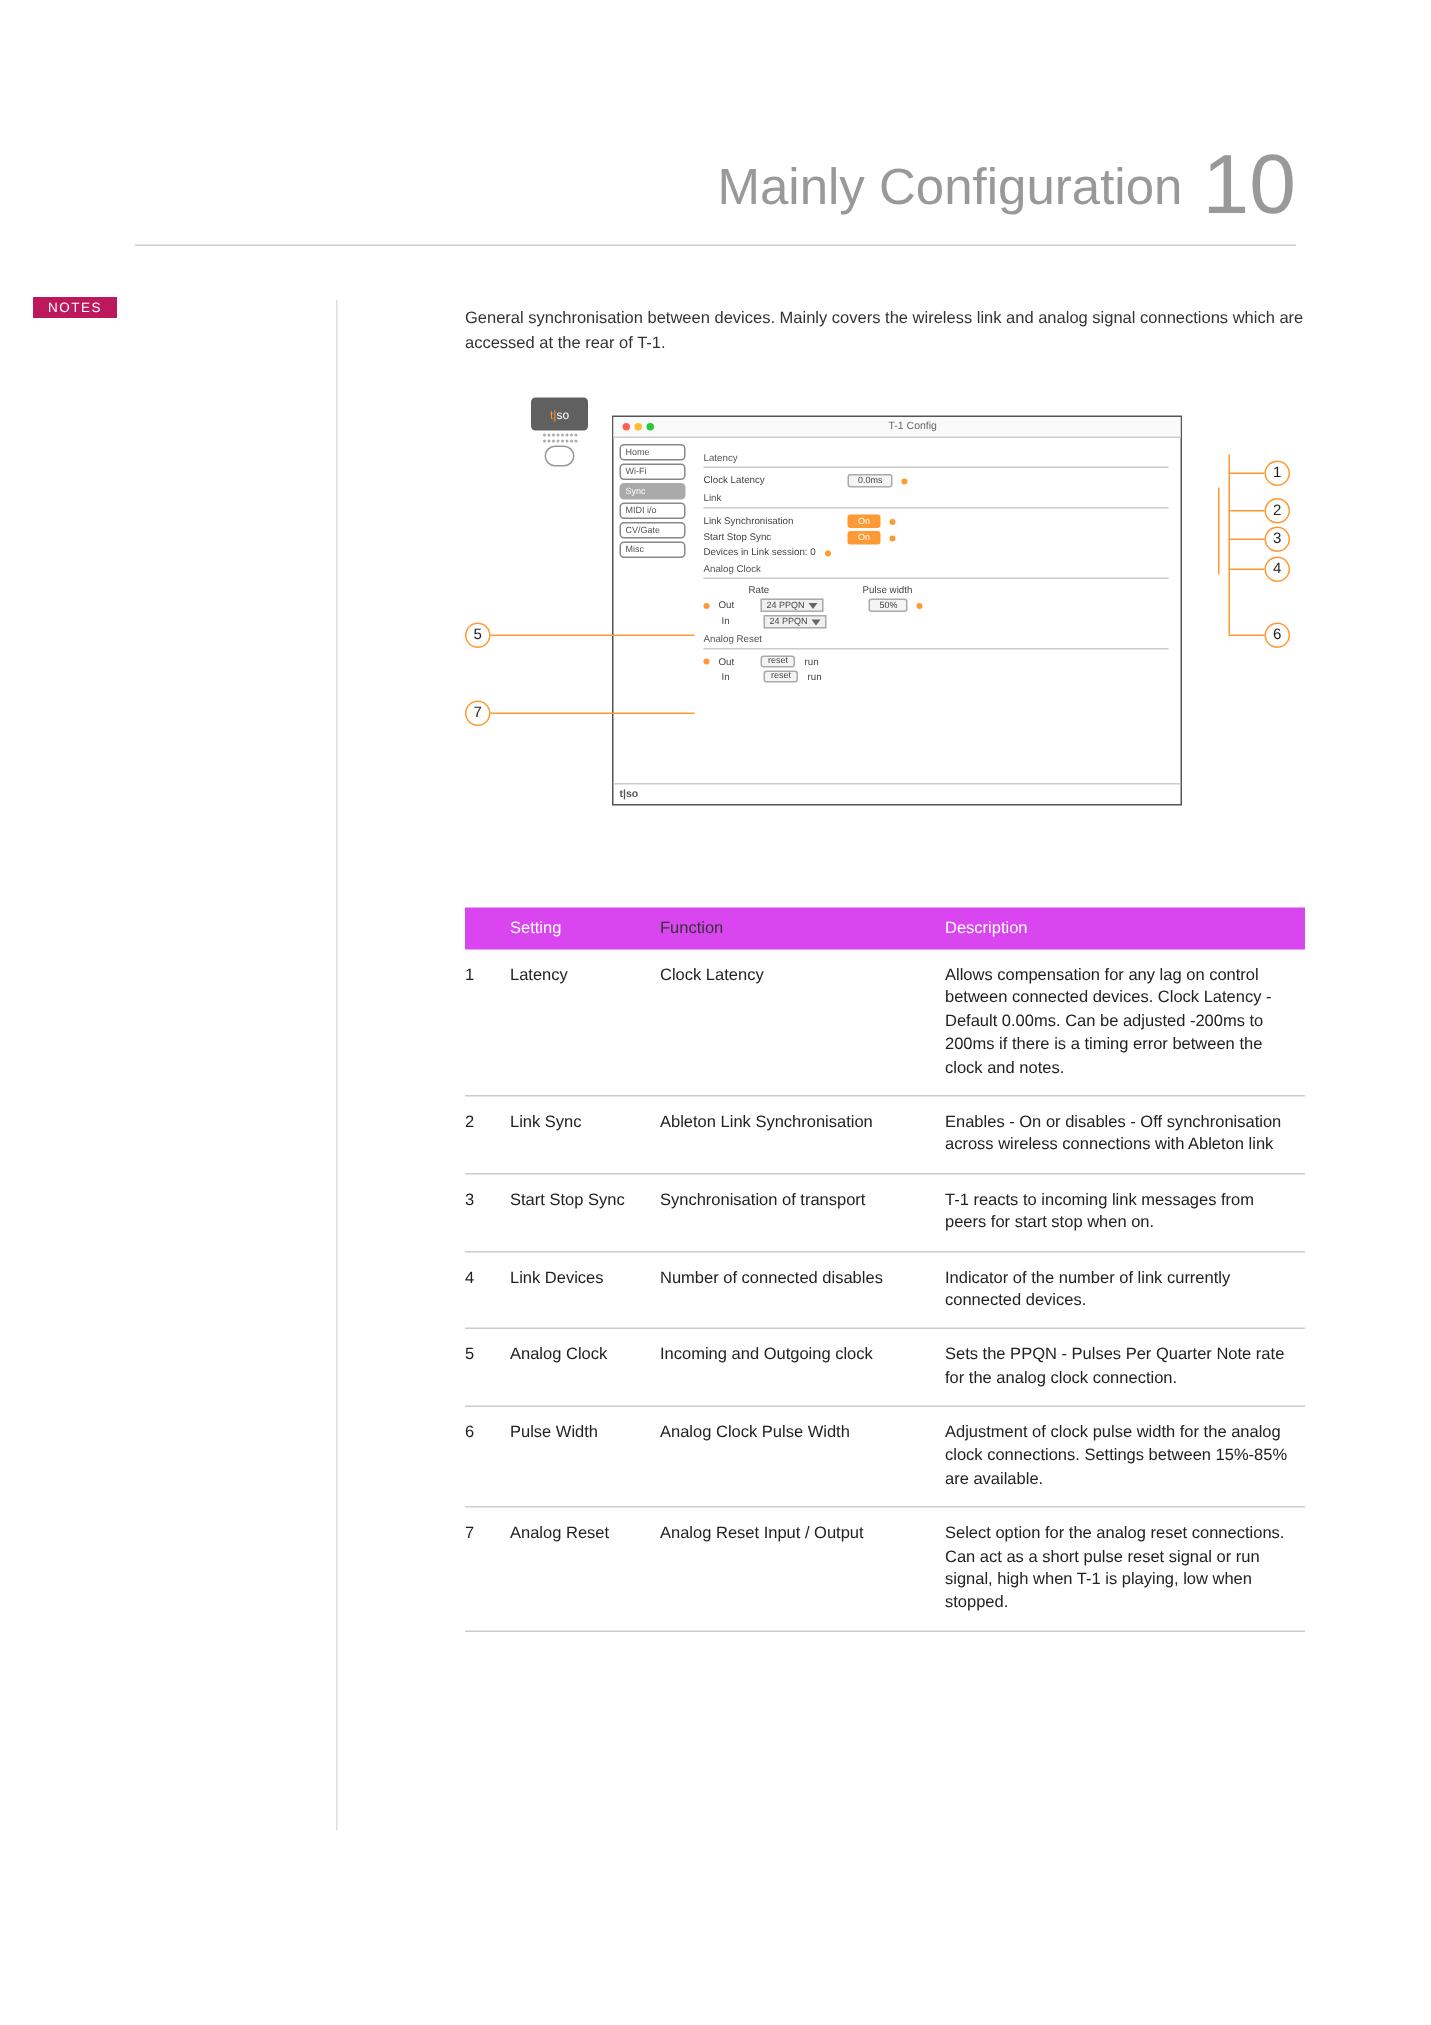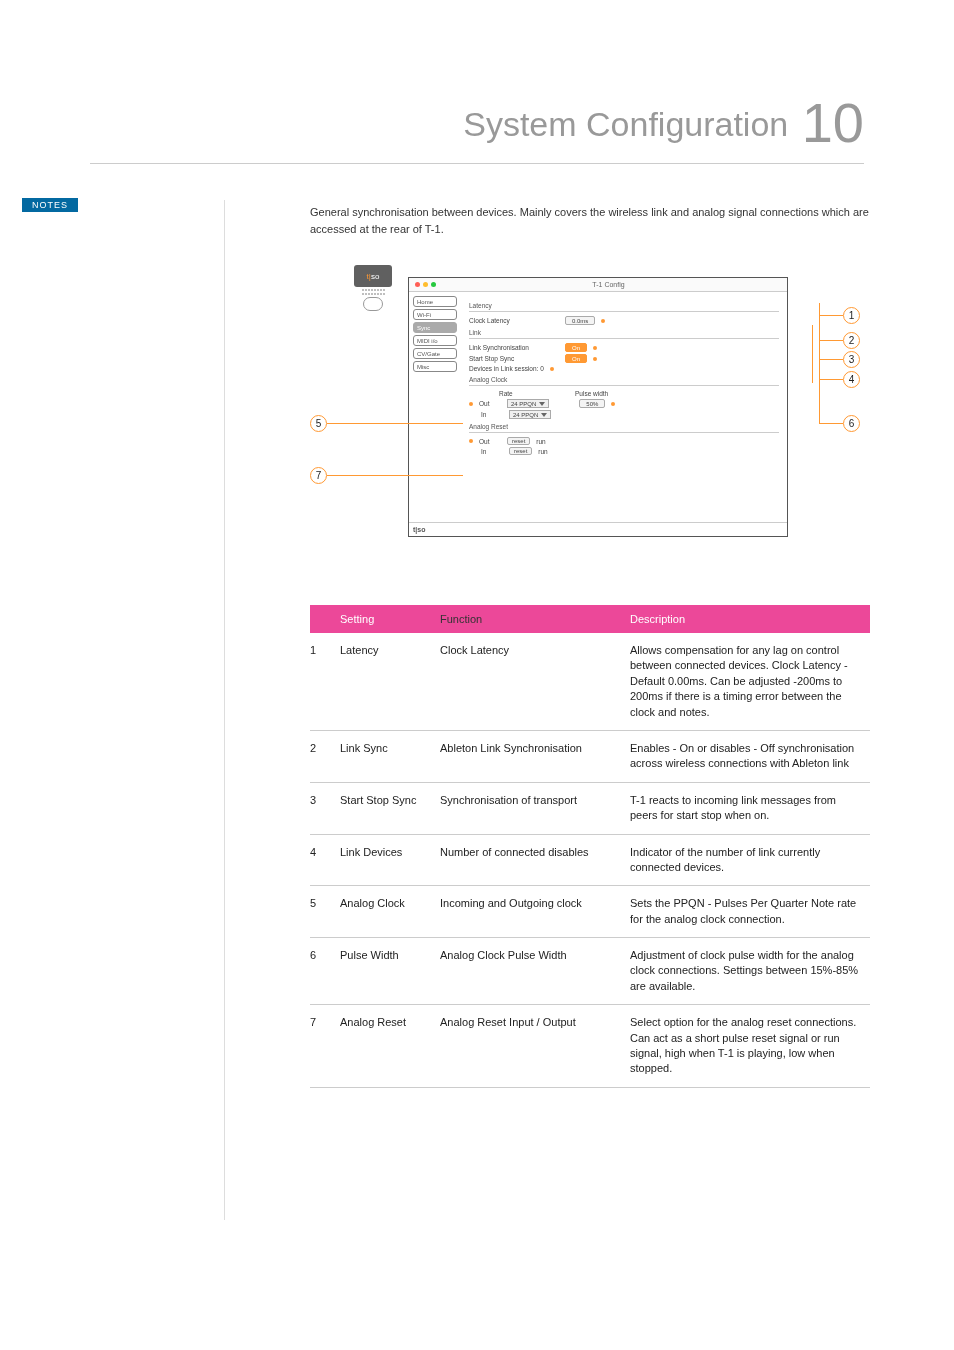--- a/index.html
+++ b/index.html
@@ -1,20 +1,20 @@
 <!DOCTYPE html>
 <html><head>
 <meta charset="utf-8">
 <style>
 * { box-sizing: border-box; font-family: Arial, Helvetica, sans-serif; margin: 0; padding: 0; }
 html, body { width: 954px; height: 1350px; background: #fff; }
 .page { width: 954px; height: 1350px; position: relative; padding: 90px 90px 40px 90px; }
 .chapter-title { text-align: right; font-size: 34px; color: #999; font-weight: 300; border-bottom: 1px solid #ccc; padding-bottom: 8px; margin-bottom: 40px; }
 .chapter-title .num { font-size: 56px; color: #999; font-weight: 300; margin-left: 4px; vertical-align: -6px; }
-.notes-tab { position: absolute; left: 22px; top: 198px; background: #0369a1; color: #fff; font-size: 9px; letter-spacing: 1px; padding: 2px 10px; }
+.notes-tab { position: absolute; left: 22px; top: 198px; background: #be185d; color: #fff; font-size: 9px; letter-spacing: 1px; padding: 2px 10px; }
 .notes-area { position: absolute; left: 90px; top: 200px; width: 135px; height: 1020px; border-right: 1px solid #ddd; }
 .content { margin-left: 220px; width: 560px; }
 .section-heading { font-size: 11px; font-weight: 400; color: #222; margin-bottom: 14px; }
 .section-desc { font-size: 11px; color: #333; line-height: 1.5; margin-bottom: 28px; }
 
 
 .diagram-outer { position: relative; width: 560px; height: 300px; margin-bottom: 40px; }
 .device { position: absolute; left: 40px; top: 0; width: 46px; }
 .device-screen { width: 38px; height: 22px; background: #606060; border-radius: 3px; display: flex; align-items: center; justify-content: center; color: #ff9933; font-size: 8px; margin: 0 auto; }
 .device-brand1 { color: #ff9933; }
@@ -52,35 +52,35 @@
 
 
 .callout { position: absolute; display: flex; align-items: center; }
 .co-num { width: 17px; height: 17px; border: 1.2px solid #ff9933; border-radius: 50%; display: flex; align-items: center; justify-content: center; font-size: 10px; color: #222; background: #fff; }
 .co-line-r { height: 1px; background: #ff9933; }
 .co-line-l { height: 1px; background: #ff9933; }
 .rail-v { position: absolute; width: 1px; background: #ff9933; }
 
 
 table.settings { width: 560px; border-collapse: collapse; font-size: 11px; color: #222; }
-table.settings th { background: #ec4899; color: #fff; text-align: left; font-weight: 400; padding: 8px 10px; }
+table.settings th { background: #d946ef; color: #fff; text-align: left; font-weight: 400; padding: 8px 10px; }
 table.settings th:nth-child(3) { color: #333; }
 table.settings td { border-bottom: 1px solid #ccc; padding: 10px 10px; vertical-align: top; line-height: 1.4; }
 table.settings td.idx { width: 16px; padding-left: 0; padding-right: 4px; }
 table.settings td.sname { width: 100px; }
 table.settings td.func { width: 190px; }
 
 .footer { position: absolute; bottom: 40px; left: 90px; right: 90px; display: flex; justify-content: space-between; font-size: 10px; color: #888; }
 </style>
 </head>
 <body>
 
 <div class="page">
   <h1 class="chapter-title">
-    <span>System Configuration</span>
+    <span>Mainly Configuration</span>
     <span class="num">10</span>
   </h1>
 
   <div class="notes-tab">NOTES</div>
   <div class="notes-area"></div>
 
   <div class="content">
     <p class="section-desc">General synchronisation between devices. Mainly covers the wireless link and analog signal connections which are accessed at the rear of T-1.</p>
 
     <div class="diagram-outer">

